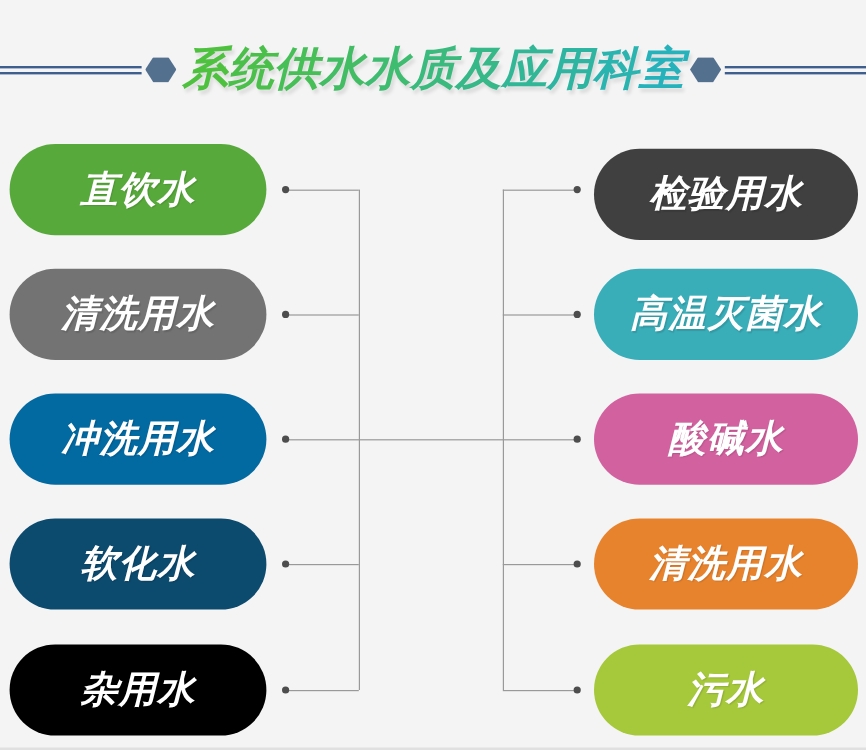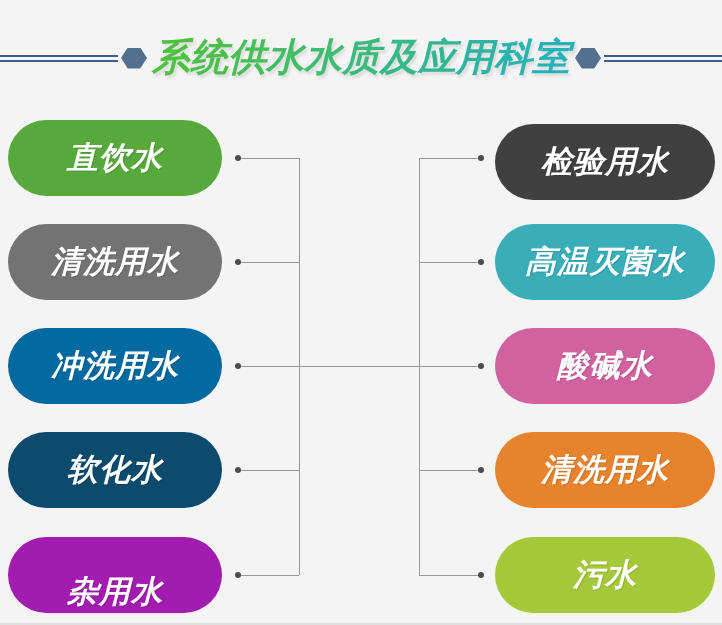--- a/index.html
+++ b/index.html
@@ -106,21 +106,21 @@
       </div>
       <div class="pill left" style="top: 224px; background: #737373;">
         <span class="lbl">清洗用水</span>
       </div>
       <div class="pill left" style="top: 328px; background: #0369a1;">
         <span class="lbl">冲洗用水</span>
       </div>
       <div class="pill left" style="top: 432px; background: #0c4a6e;">
         <span class="lbl">软化水</span>
       </div>
-      <div class="pill left" style="top: 537px; background: #a21caf; align-items: flex-end;">
+      <div class="pill left" style="top: 537px; background: #000000;">
         <span class="lbl">杂用水</span>
       </div>
     </div>
   <div id="right-col">
       <div class="pill right" style="top: 124px; background: #404040;">
         <span class="lbl">检验用水</span>
       </div>
       <div class="pill right" style="top: 224px; background: rgb(57, 174, 185);">
         <span class="lbl">高温灭菌水</span>
       </div>

